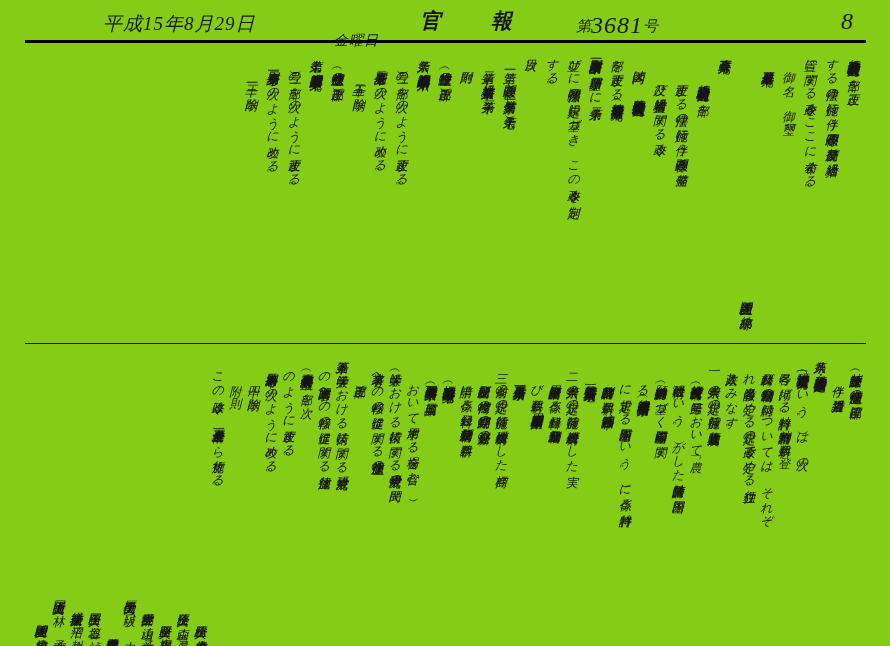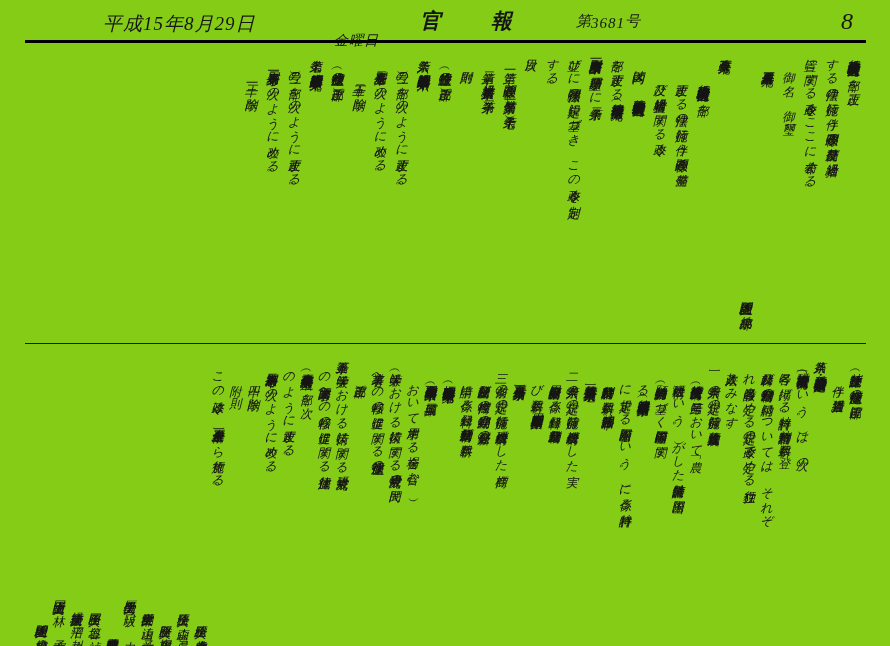--- a/index.html
+++ b/index.html
@@ -10,21 +10,21 @@
     color:#161616;
     overflow:hidden;
   }
   .page{position:relative;width:890px;height:646px;background:#84cc16;font-style:italic;}
 
   
   .hdr-date{position:absolute;left:103px;top:11px;font-size:19px;letter-spacing:1px;white-space:nowrap;}
   .hdr-weekday{position:absolute;left:334px;top:32px;font-size:14px;letter-spacing:1px;}
   .hdr-title{position:absolute;left:392px;top:7px;font-size:21px;font-weight:bold;letter-spacing:50px;white-space:nowrap;margin-left:28px;}
   .hdr-issue{position:absolute;left:576px;top:12px;font-size:15px;white-space:nowrap;}
-  .hdr-issue .issue-num{font-size:15px;letter-spacing:1px;vertical-align:-2px;}
+  .hdr-issue .issue-num{font-size:24px;letter-spacing:1px;vertical-align:-2px;}
   .hdr-page{position:absolute;left:841px;top:8px;font-size:24px;}
 
   .rule-thick{position:absolute;left:25px;right:24px;top:40px;height:3px;background:#000;}
   .rule-thin{position:absolute;left:25px;right:24px;top:343px;height:1px;background:#1a1a1a;}
 
   
   .vtext{
     position:absolute;
     writing-mode:vertical-rl;
     -webkit-writing-mode:vertical-rl;

